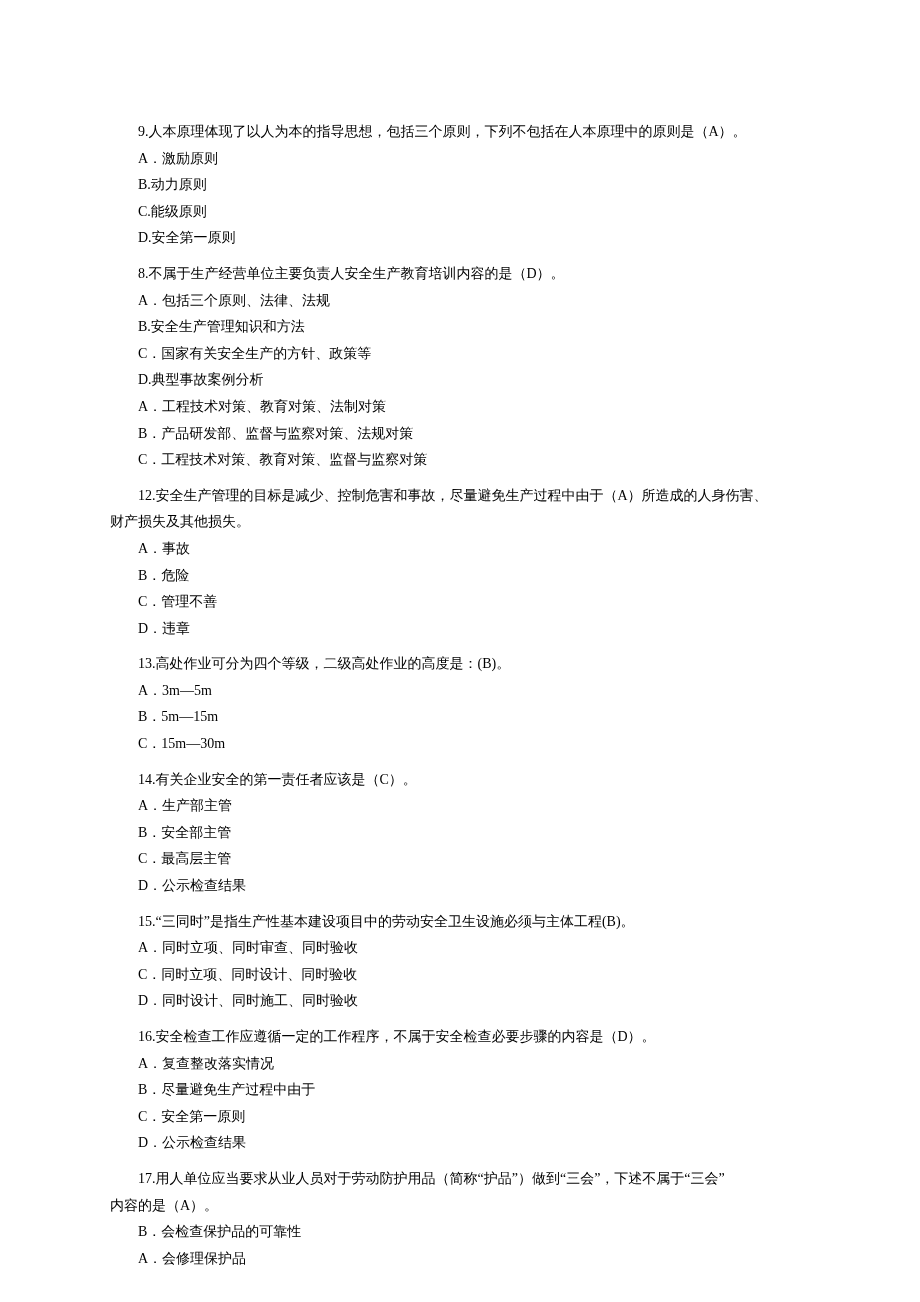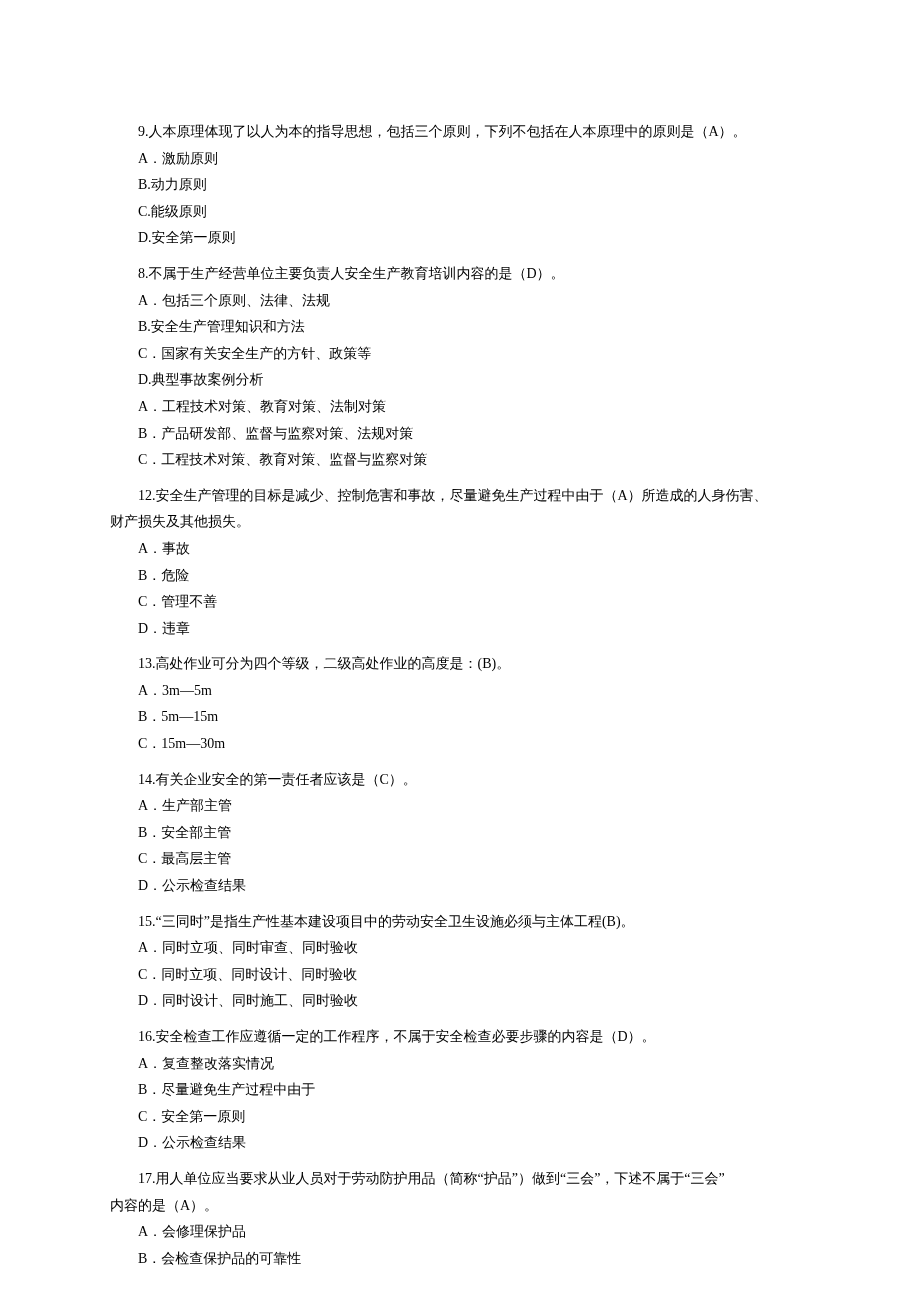--- a/index.html
+++ b/index.html
@@ -60,15 +60,15 @@
     <div class="option">A．同时立项、同时审查、同时验收</div>
     <div class="option">C．同时立项、同时设计、同时验收</div>
     <div class="option">D．同时设计、同时施工、同时验收</div>
     <div class="question">16.安全检查工作应遵循一定的工作程序，不属于安全检查必要步骤的内容是（D）。</div>
     <div class="option">A．复查整改落实情况</div>
     <div class="option">B．尽量避免生产过程中由于</div>
     <div class="option">C．安全第一原则</div>
     <div class="option">D．公示检查结果</div>
     <div class="question">17.用人单位应当要求从业人员对于劳动防护用品（简称“护品”）做到“三会”，下述不属于“三会”</div>
     <div class="continuation">内容的是（A）。</div>
+    <div class="option">B．会检查保护品的可靠性</div>
     <div class="option">A．会修理保护品</div>
-    <div class="option">B．会检查保护品的可靠性</div>
   </div>
 
 </body></html>

